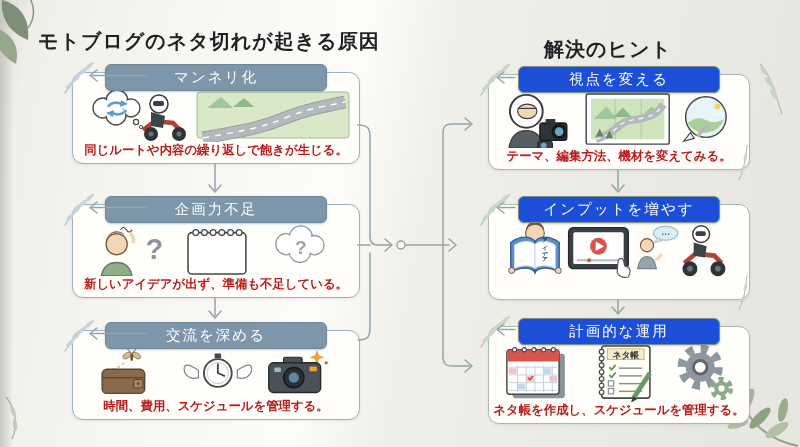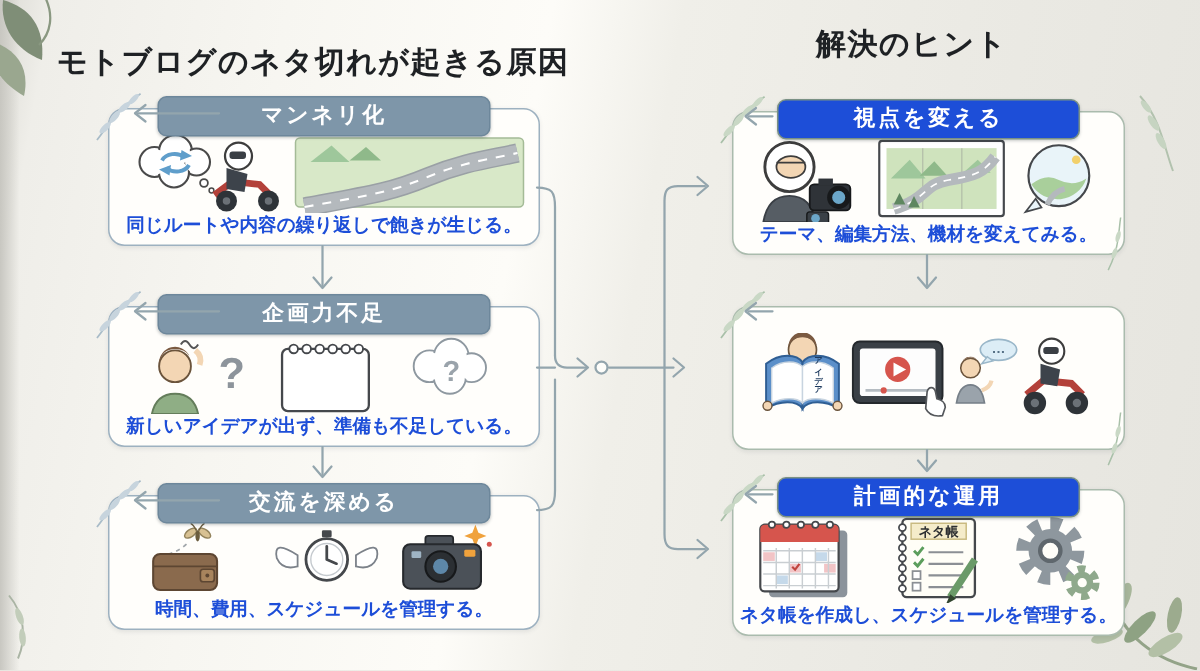--- a/index.html
+++ b/index.html
@@ -6,40 +6,40 @@
   #stage{
     position:relative;width:800px;height:447px;overflow:hidden;
     font-family:"Liberation Sans","DejaVu Sans",sans-serif;
     background:linear-gradient(100deg,#dcdbd5 0%,#efeee9 4%,#f7f6f1 22%,#fdfcf8 42%,#f0efe9 52%,#eae9e3 78%,#e6e5df 100%);
   }
   .title{
     position:absolute;font-family:"Liberation Serif","DejaVu Serif",serif;
     font-weight:bold;font-size:20px;color:#1e2124;letter-spacing:1px;white-space:nowrap;
   }
   #title-left{left:38px;top:28px;}
-  #title-right{left:544px;top:16px;}
+  #title-right{left:544px;top:36px;}
   .card{
     position:absolute;background:#fffefb;border-radius:11px;
     box-shadow:0 1px 3px rgba(60,70,80,.10);z-index:2;
   }
   .card.cause{left:72px;width:286px;border:1.5px solid #9db1c0;}
   .card.solution{left:488px;width:260px;border:1.5px solid #aabbad;}
   .hdr{
     position:absolute;top:-9px;left:50%;transform:translateX(-50%);
     height:25px;line-height:25px;border-radius:6px;text-align:center;
-    color:#ffffff;font-weight:bold;font-size:14.5px;letter-spacing:2px;
+    color:#ffffff;font-weight:normal;font-size:14.5px;letter-spacing:2px;
     z-index:3;box-shadow:0 1px 2px rgba(40,50,60,.25);white-space:nowrap;
   }
   .cause .hdr{width:220px;background:#7e96a9;border:1px solid #6d879b;}
   .solution .hdr{width:200px;background:#1d4ed8;border:1px solid #7a9184;}
   .illo{position:absolute;left:8px;right:8px;top:17px;bottom:21px;}
   .illo svg{width:100%;height:100%;}
   .caption{
     position:absolute;left:4px;right:4px;bottom:4px;margin:0;text-align:center;
-    font-size:12.4px;font-weight:bold;color:#1d4ed8;white-space:nowrap;
+    font-size:12.4px;font-weight:bold;color:#b91c1c;white-space:nowrap;
   }
   .overlay{position:absolute;left:0;top:0;width:800px;height:447px;z-index:6;pointer-events:none;}
   .deco{position:absolute;pointer-events:none;z-index:1;}
   .sprig{position:absolute;width:40px;height:40px;z-index:4;pointer-events:none;}
   .sprig.tl{top:-16px;left:-12px;}
   .sprig.br{bottom:-12px;right:-10px;transform:rotate(150deg);width:34px;height:34px;}
   .cause .sprig ellipse{fill:#c7d4dd;}
   .cause .sprig .stem{stroke:#a9bcc8;fill:none;stroke-width:1.3;}
   .solution .sprig ellipse{fill:#c9d8c5;}
   .solution .sprig .stem{stroke:#a9c0a9;fill:none;stroke-width:1.3;}
@@ -286,20 +286,21 @@
       <ellipse cx="10" cy="31" rx="5.5" ry="2.2" transform="rotate(-45 10 31)"></ellipse>
       <ellipse cx="17" cy="23" rx="5.5" ry="2.2" transform="rotate(-50 17 23)"></ellipse>
       <ellipse cx="24" cy="16" rx="5.5" ry="2.2" transform="rotate(-40 24 16)"></ellipse>
       <ellipse cx="31" cy="10" rx="5" ry="2" transform="rotate(-45 31 10)"></ellipse>
     </svg>
     <svg class="sprig br" viewBox="0 0 44 44">
       <path class="stem" d="M4,40 C12,30 18,18 36,6"></path>
       <ellipse cx="14" cy="27" rx="5" ry="2" transform="rotate(-45 14 27)"></ellipse>
       <ellipse cx="24" cy="16" rx="5" ry="2" transform="rotate(-40 24 16)"></ellipse>
     </svg>
+    <div class="hdr"><span>インプットを増やす</span></div>
     <div class="illo">
       <svg viewBox="0 0 244 60" preserveAspectRatio="xMidYMid meet">
         <g transform="translate(2,0)">
           <circle cx="30" cy="12" r="10" fill="#f3d6b4" stroke="#6b543c" stroke-width="1.2"></circle>
           <path d="M20,10 a10,10 0 0 1 20,-1 q-3,-6 -10,-6 q-8,0 -10,7 z" fill="#7b5a41"></path>
           <path d="M4,22 C14,14 26,15 30,21 V54 C26,48 14,48 4,54 Z" fill="#5b8fc9" stroke="#2f5e93" stroke-width="1.4"></path>
           <path d="M56,22 C46,14 34,15 30,21 V54 C34,48 46,48 56,54 Z" fill="#5b8fc9" stroke="#2f5e93" stroke-width="1.4"></path>
           <path d="M8,25 C16,19 26,20 30,24 V50 C26,46 16,46 8,50 Z" fill="#fff" stroke="#c8d4e0" stroke-width="1"></path>
           <path d="M52,25 C44,19 34,20 30,24 V50 C34,46 44,46 52,50 Z" fill="#fff" stroke="#c8d4e0" stroke-width="1"></path>
           <text x="41" y="27" font-size="6" font-weight="bold" fill="#1d3a5f" text-anchor="middle" style="writing-mode:vertical-rl">アイデア</text>

